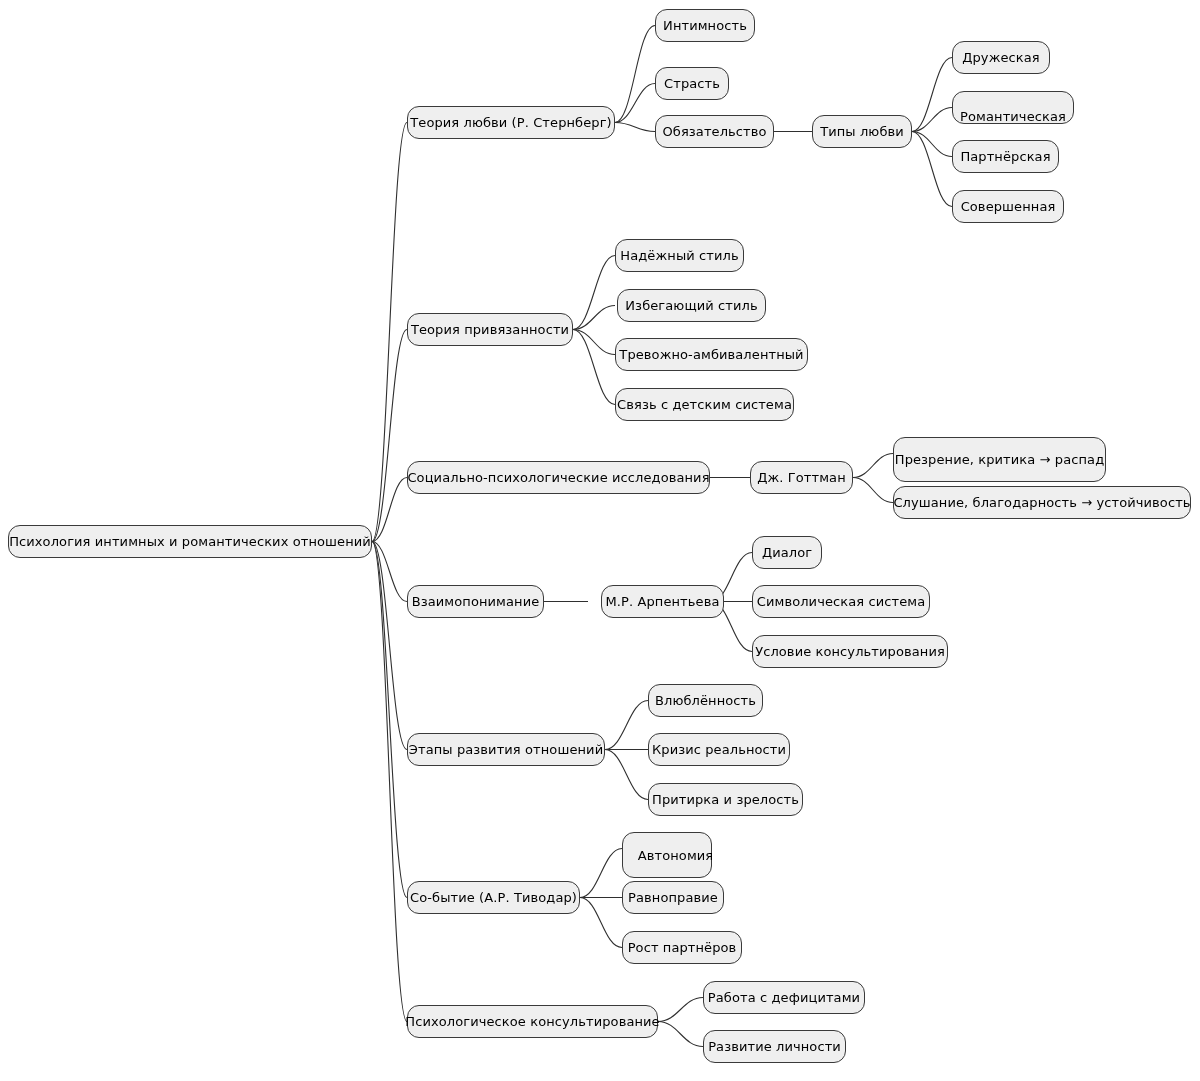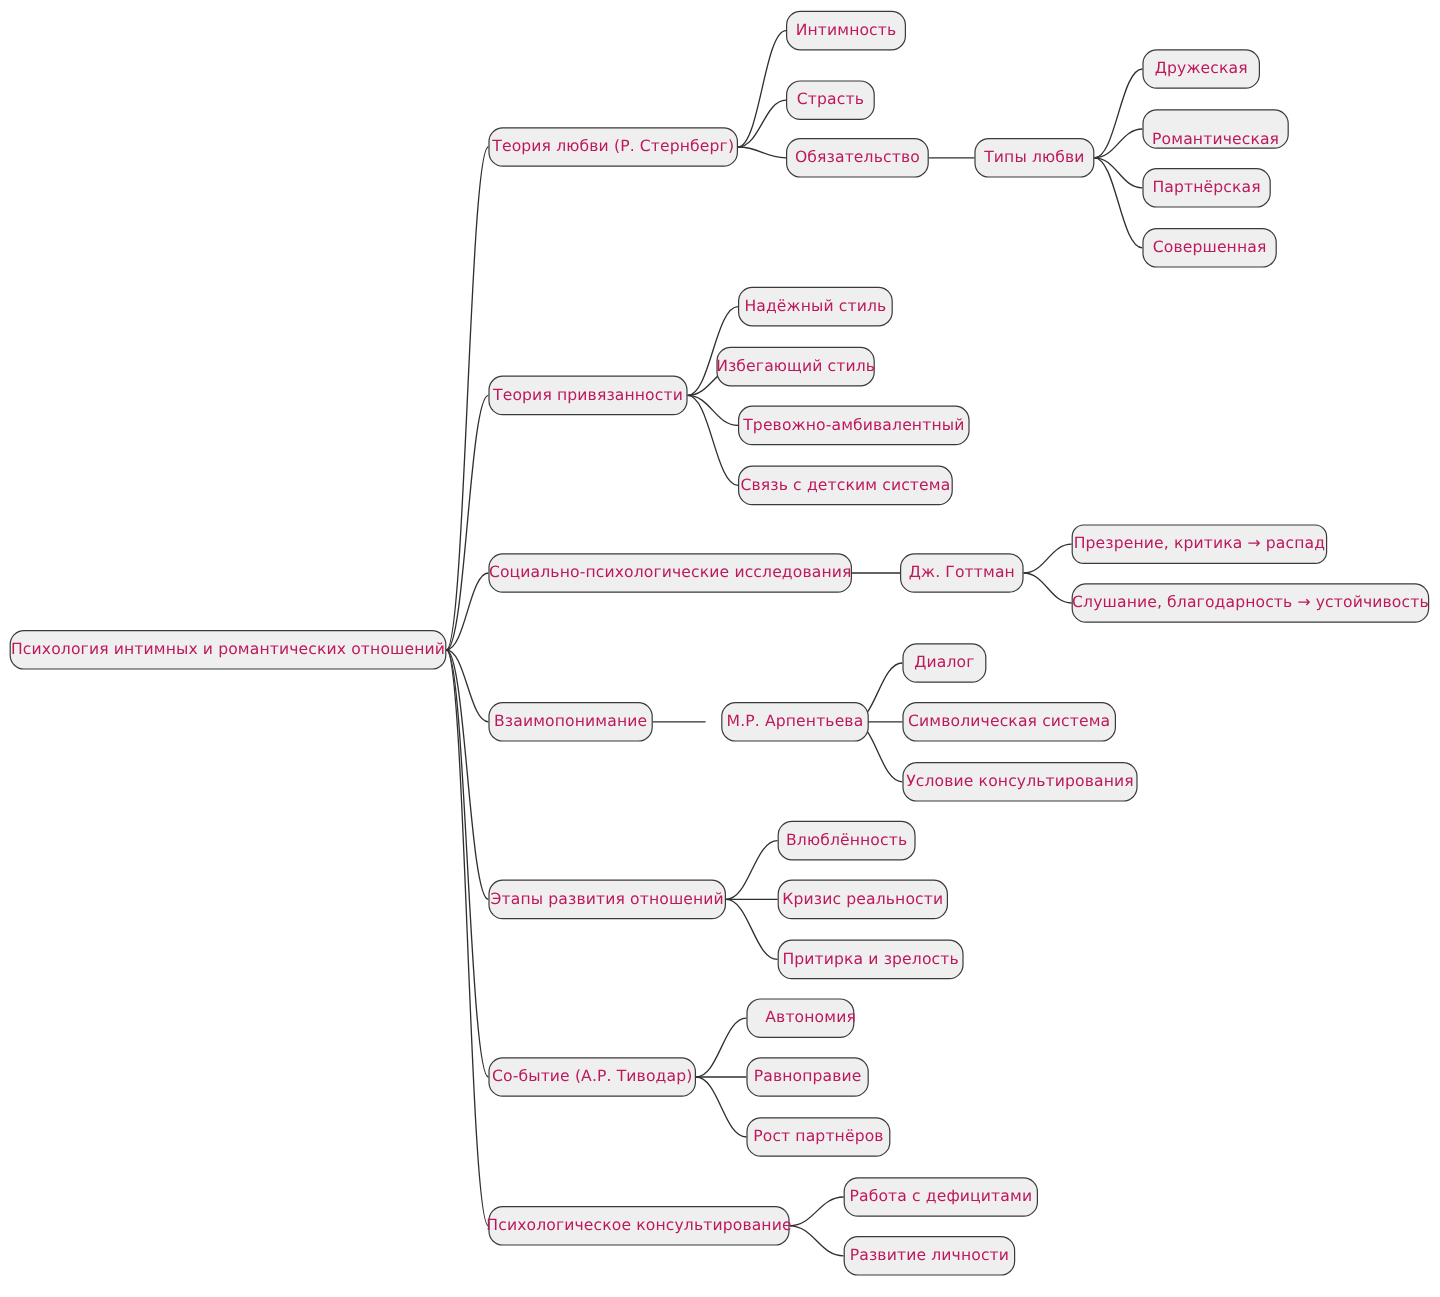--- a/index.html
+++ b/index.html
@@ -33,21 +33,21 @@
   }
   .node {
     position: absolute;
     box-sizing: border-box;
     display: flex;
     align-items: center;
     justify-content: center;
     background: #efefef;
     border: 1.6px solid #3a3a3a;
     border-radius: 12px;
-    color: #be185d;
+    color: #000000;
     font-size: 13px;
     line-height: 1;
     white-space: nowrap;
     padding: 0 11px;
     height: 33px;
     letter-spacing: 0.1px;
   }
   .node .node-label {
     display: block;
     white-space: nowrap;
@@ -123,36 +123,36 @@
       </div>
       <div class="node" id="node-b1c3x4" style="left: 952px; top: 190px; width: 112px; height: 33px;">
         <span class="node-label">Совершенная</span>
       </div>
       <div class="node" id="node-b2" style="left: 407px; top: 313px; width: 166px; height: 33px;">
         <span class="node-label">Теория привязанности</span>
       </div>
       <div class="node" id="node-b2c1" style="left: 615px; top: 239px; width: 129px; height: 33px; text-align: center;">
         <span class="node-label">Надёжный стиль</span>
       </div>
-      <div class="node" id="node-b2c2" style="left: 597px; top: 289px; width: 132px; height: 33px; text-align: right;">
+      <div class="node" id="node-b2c2" style="left: 617px; top: 289px; width: 149px; height: 33px; text-align: right;">
         <span class="node-label">Избегающий стиль</span>
       </div>
       <div class="node" id="node-b2c3" style="left: 615px; top: 338px; width: 193px; height: 33px;">
         <span class="node-label">Тревожно-амбивалентный</span>
       </div>
       <div class="node" id="node-b2c4" style="left: 615px; top: 388px; width: 179px; height: 33px;">
         <span class="node-label">Связь с детским система</span>
       </div>
       <div class="node" id="node-b3" style="left: 407px; top: 461px; width: 303px; height: 33px;">
         <span class="node-label">Социально-психологические исследования</span>
       </div>
       <div class="node" id="node-b3c1" style="left: 750px; top: 461px; width: 103px; height: 33px;">
         <span class="node-label">Дж. Готтман</span>
       </div>
-      <div class="node" id="node-b3c1x1" style="left: 893px; top: 437px; width: 213px; height: 33px; border-radius: 10px;">
+      <div class="node" id="node-b3c1x1" style="left: 893px; top: 437px; width: 213px; height: 45px;">
         <span class="node-label">Презрение, критика → распад</span>
       </div>
       <div class="node" id="node-b3c1x2" style="left: 893px; top: 486px; width: 298px; height: 33px;">
         <span class="node-label">Слушание, благодарность → устойчивость</span>
       </div>
       <div class="node" id="node-b4" style="left: 407px; top: 585px; width: 137px; height: 33px;">
         <span class="node-label">Взаимопонимание</span>
       </div>
       <div class="node" id="node-b4c1" style="left: 601px; top: 585px; width: 123px; height: 33px;">
         <span class="node-label">М.Р. Арпентьева</span>
@@ -174,21 +174,21 @@
       </div>
       <div class="node" id="node-b5c2" style="left: 648px; top: 733px; width: 142px; height: 33px;">
         <span class="node-label">Кризис реальности</span>
       </div>
       <div class="node" id="node-b5c3" style="left: 648px; top: 783px; width: 155px; height: 33px;">
         <span class="node-label">Притирка и зрелость</span>
       </div>
       <div class="node" id="node-b6" style="left: 407px; top: 881px; width: 173px; height: 33px;">
         <span class="node-label">Со-бытие (А.Р. Тиводар)</span>
       </div>
-      <div class="node" id="node-b6c1" style="left: 622px; top: 832px; width: 90px; height: 33px; padding-left: 28px;">
+      <div class="node" id="node-b6c1" style="left: 622px; top: 832px; width: 90px; height: 46px; padding-left: 28px;">
         <span class="node-label">Автономия</span>
       </div>
       <div class="node" id="node-b6c2" style="left: 622px; top: 881px; width: 102px; height: 33px;">
         <span class="node-label">Равноправие</span>
       </div>
       <div class="node" id="node-b6c3" style="left: 622px; top: 931px; width: 120px; height: 33px;">
         <span class="node-label">Рост партнёров</span>
       </div>
       <div class="node" id="node-b7" style="left: 407px; top: 1005px; width: 251px; height: 33px;">
         <span class="node-label">Психологическое консультирование</span>

